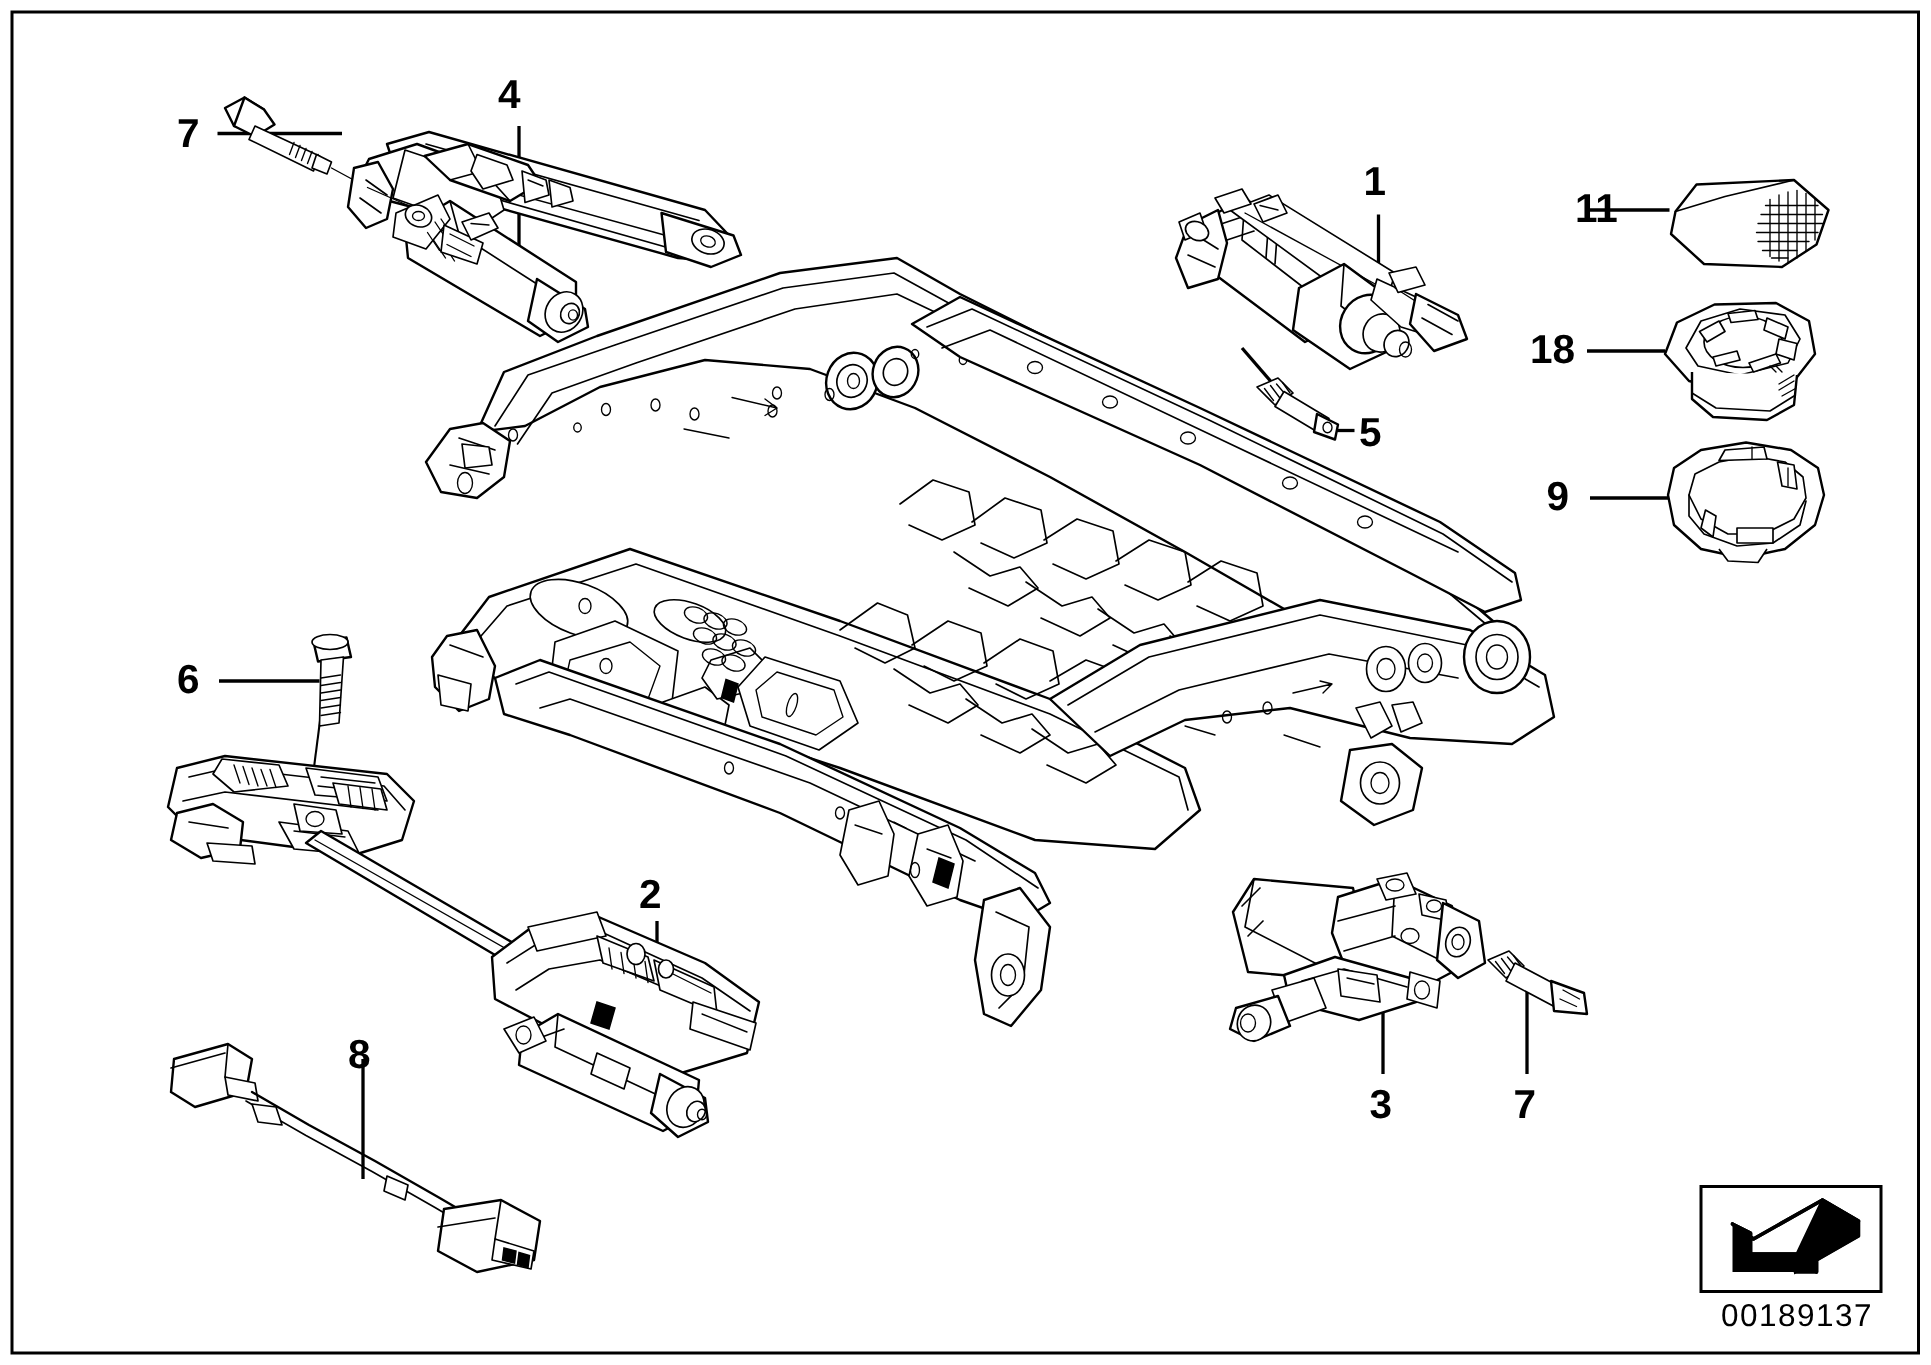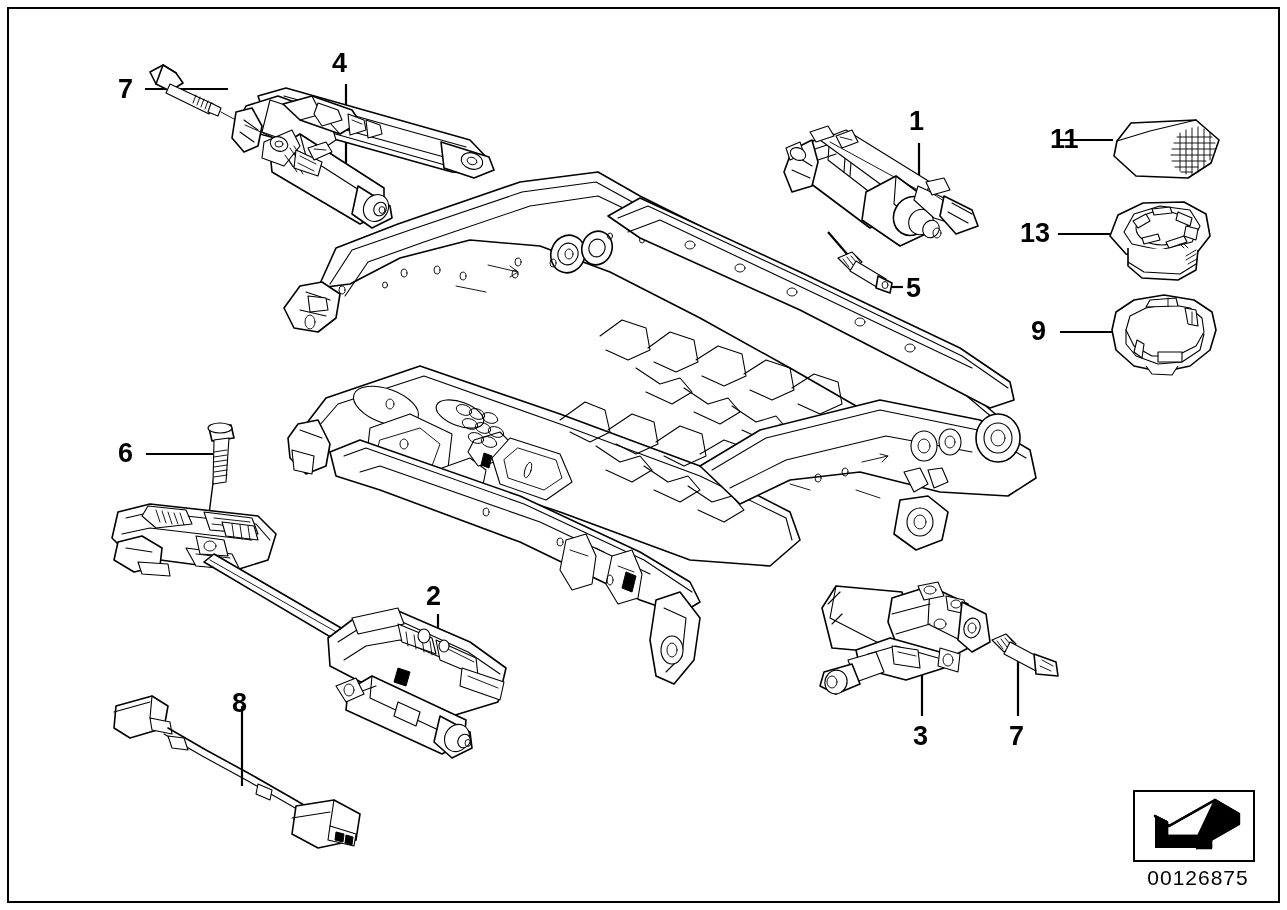--- a/index.html
+++ b/index.html
@@ -554,31 +554,31 @@
       <path class="ln-hair" d="M1040 666 L1051 671"></path>
     </g>
 
   </svg>
 
   <div class="callout" style="left:118px;top:76px;">7</div>
   <div class="callout" style="left:332px;top:50px;">4</div>
   <div class="callout" style="left:909px;top:108px;">1</div>
   <div class="callout" style="left:906px;top:275px;">5</div>
   <div class="callout" style="left:1050px;top:126px;">11</div>
-  <div class="callout" style="left:1020px;top:220px;">13</div>
+  <div class="callout" style="left:1020px;top:220px;">18</div>
   <div class="callout" style="left:1031px;top:318px;">9</div>
   <div class="callout" style="left:118px;top:440px;">6</div>
   <div class="callout" style="left:426px;top:583px;">2</div>
   <div class="callout" style="left:232px;top:690px;">8</div>
   <div class="callout" style="left:913px;top:723px;">3</div>
   <div class="callout" style="left:1009px;top:723px;">7</div>
 
   <div id="idbox">
     <svg width="118" height="68" viewBox="0 0 118 68">
       <path d="M20 24 L20 56 L76 56 L76 44 L32 44 L32 30 Z" fill="#000"></path>
       <path d="M20 24 L34 34 L80 8 L104 22 L62 46 L76 56 L76 44 L32 44 L32 30 Z" fill="none" stroke="#000" stroke-width="2.4" stroke-linejoin="round"></path>
       <path d="M80 8 L104 22 L104 32 L62 56 L62 46 Z" fill="#000" stroke="#000" stroke-width="2"></path>
       <path d="M20 24 L34 34 L80 8 L104 22 L104 32 L62 56 L76 56 L76 44 L32 44 L32 30 Z" fill="none" stroke="#000" stroke-width="2.4" stroke-linejoin="round"></path>
     </svg>
   </div>
-  <div id="idnum">00126875</div>
+  <div id="idnum">00189137</div>
 
 </div>
 
 </body></html>

